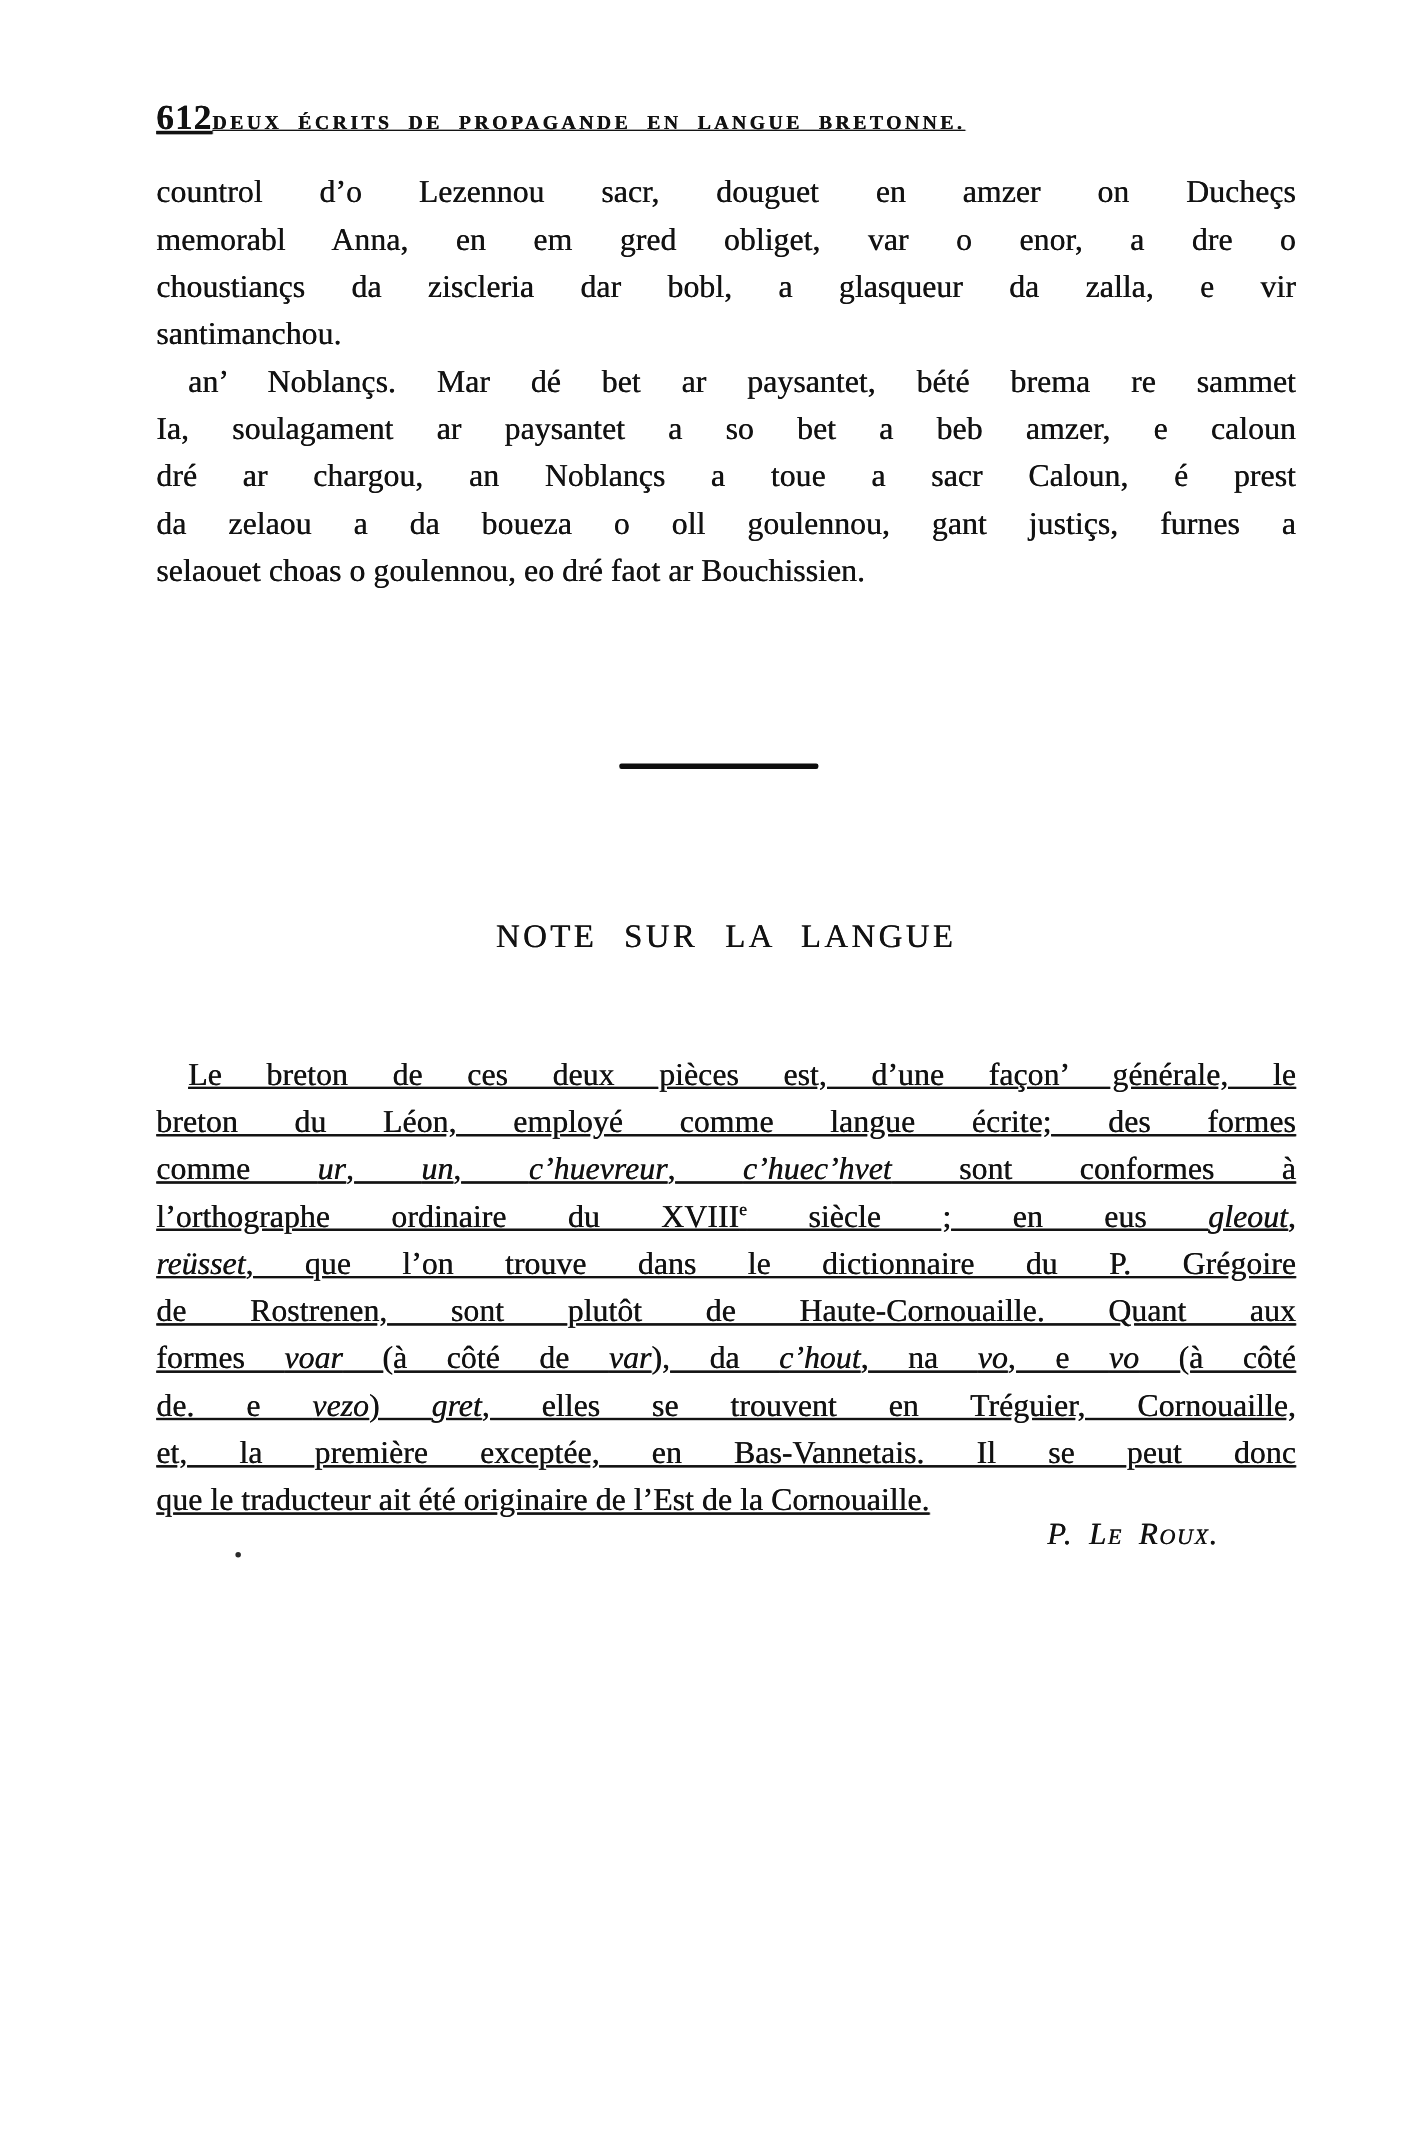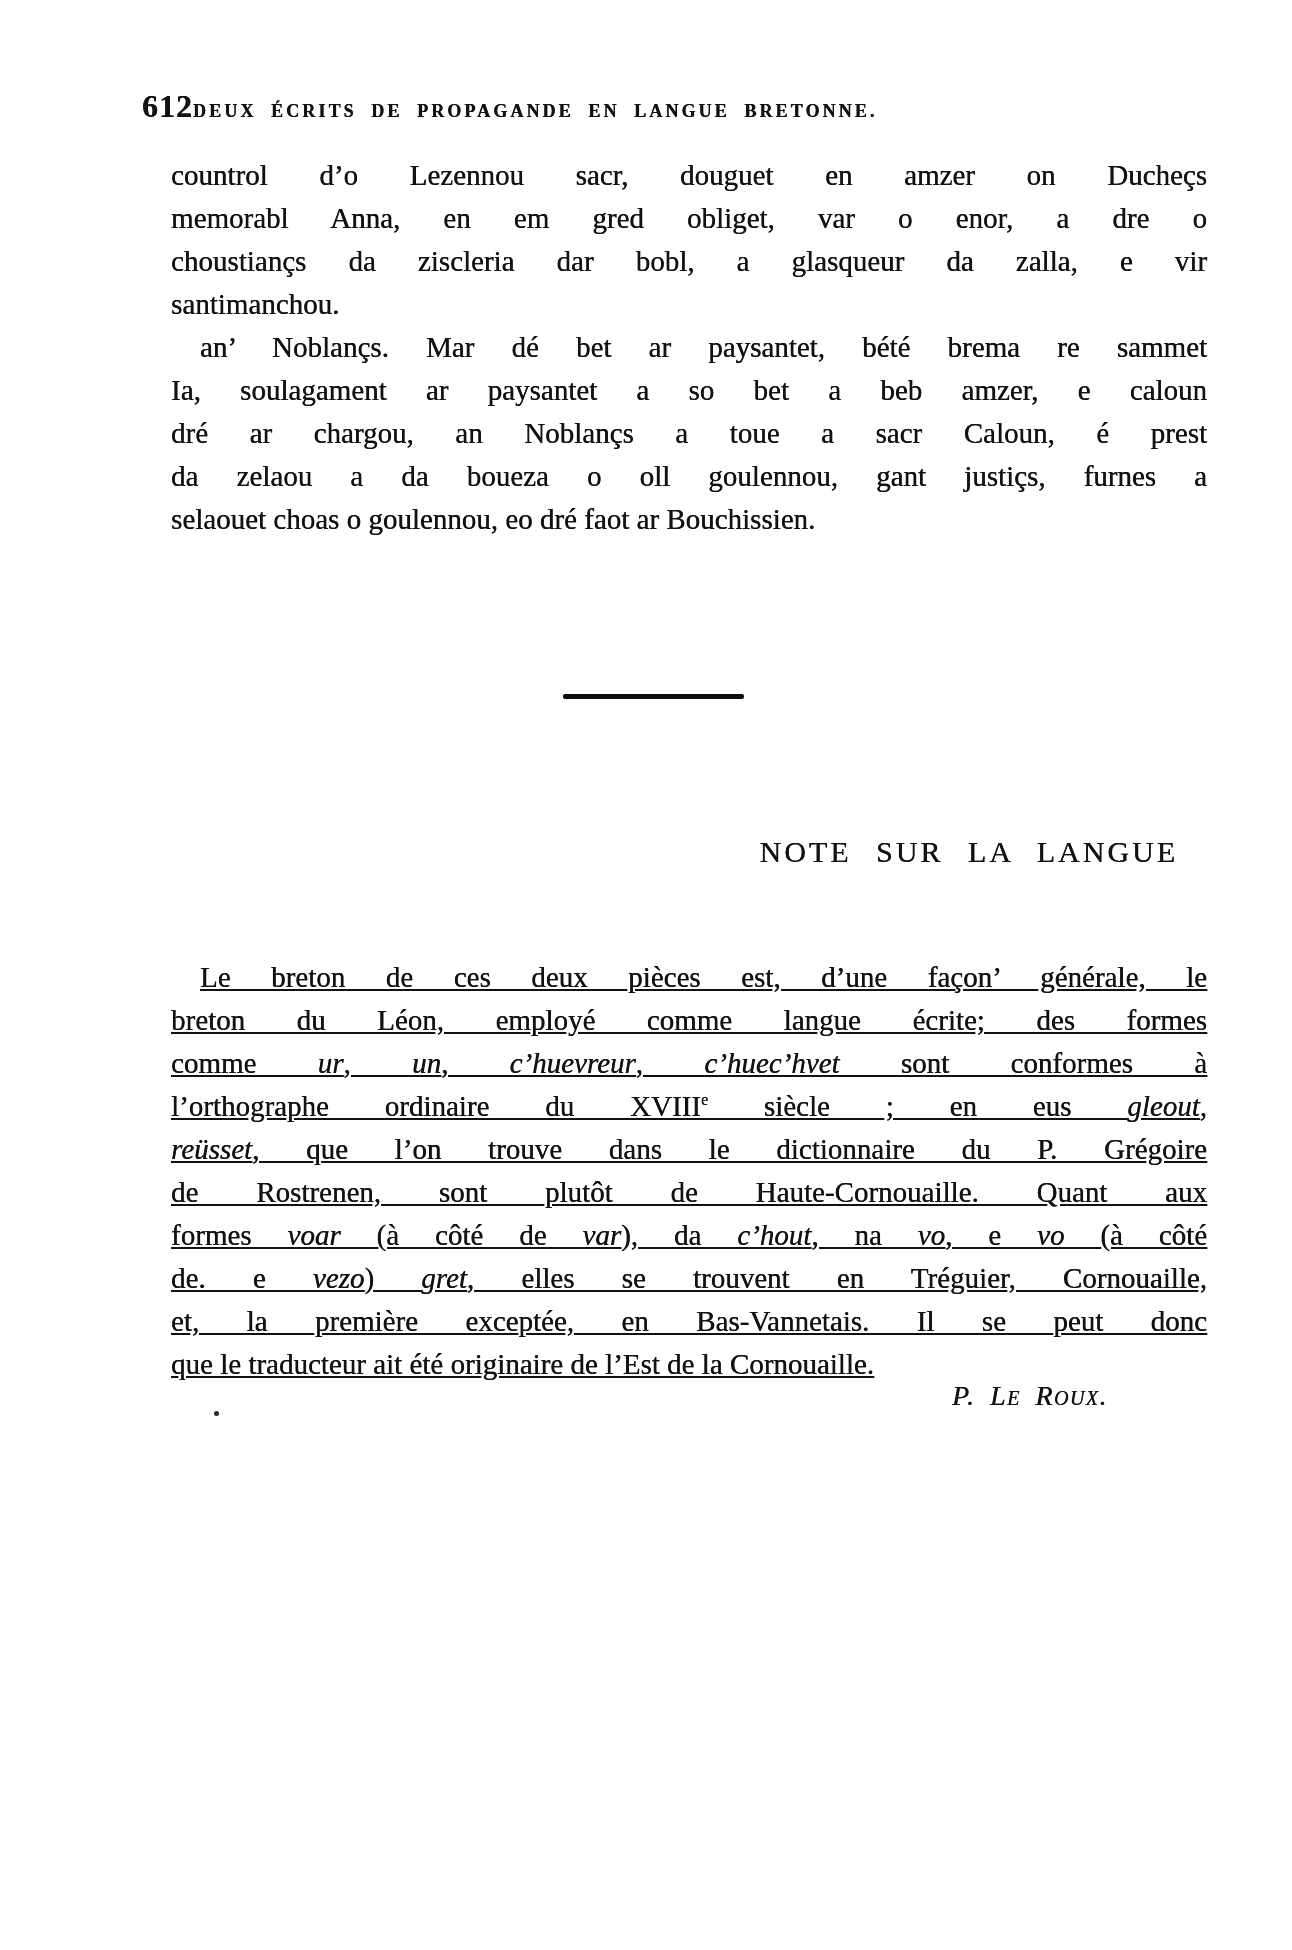--- a/index.html
+++ b/index.html
@@ -11,36 +11,36 @@
     color: #121212;
     font-family: "Liberation Serif", "DejaVu Serif", serif;
     overflow: hidden;
     text-shadow: 0.35px 0 0 currentColor; 
   }
 
   
   .running-head {
     position: absolute;
     top: 88px; left: 142px; width: 1036px;
-    display: flex; align-items: baseline;
+    display: flex; align-items: baseline; text-decoration: underline;
   }
   .pagenum {
     font-size: 32px; font-weight: 700; letter-spacing: 1px;
     flex: none;
   }
   .running-title {
     font-size: 18px; font-weight: 700;
     letter-spacing: 3.1px; word-spacing: 7px;
     white-space: nowrap;
   }
 
   
   .textblock {
     position: absolute; left: 142px; width: 1036px;
-    font-size: 29px; line-height: 43px; margin-left: 29px;
+    font-size: 29px; line-height: 43px;
   }
   .breton { top: 154px; }
   .note-body { top: 956px; text-decoration: underline; }
 
   .line { text-align: justify; text-align-last: justify; }
   .line.last { text-align-last: left; }
   .indent-first .line:first-child { text-indent: 29px; }
 
   em { font-style: italic; }
   sup { font-size: 0.55em; vertical-align: super; line-height: 0; }
@@ -49,21 +49,21 @@
   .divider {
     position: absolute;
     top: 694px; left: 563px; width: 181px; height: 5px;
     background: #0d0d0d; border-radius: 2px;
   }
 
   
   .note-heading {
     position: absolute;
     top: 835px; left: 142px; width: 1036px;
-    margin: 0; text-align: right;
+    margin: 0; text-align: center;
     font-size: 30px; font-weight: 400;
     letter-spacing: 3px; word-spacing: 14px;
   }
 
   
   .signature {
     position: absolute;
     top: 1380px; left: 142px; width: 1036px;
     box-sizing: border-box; padding-right: 70px;
     text-align: right;

